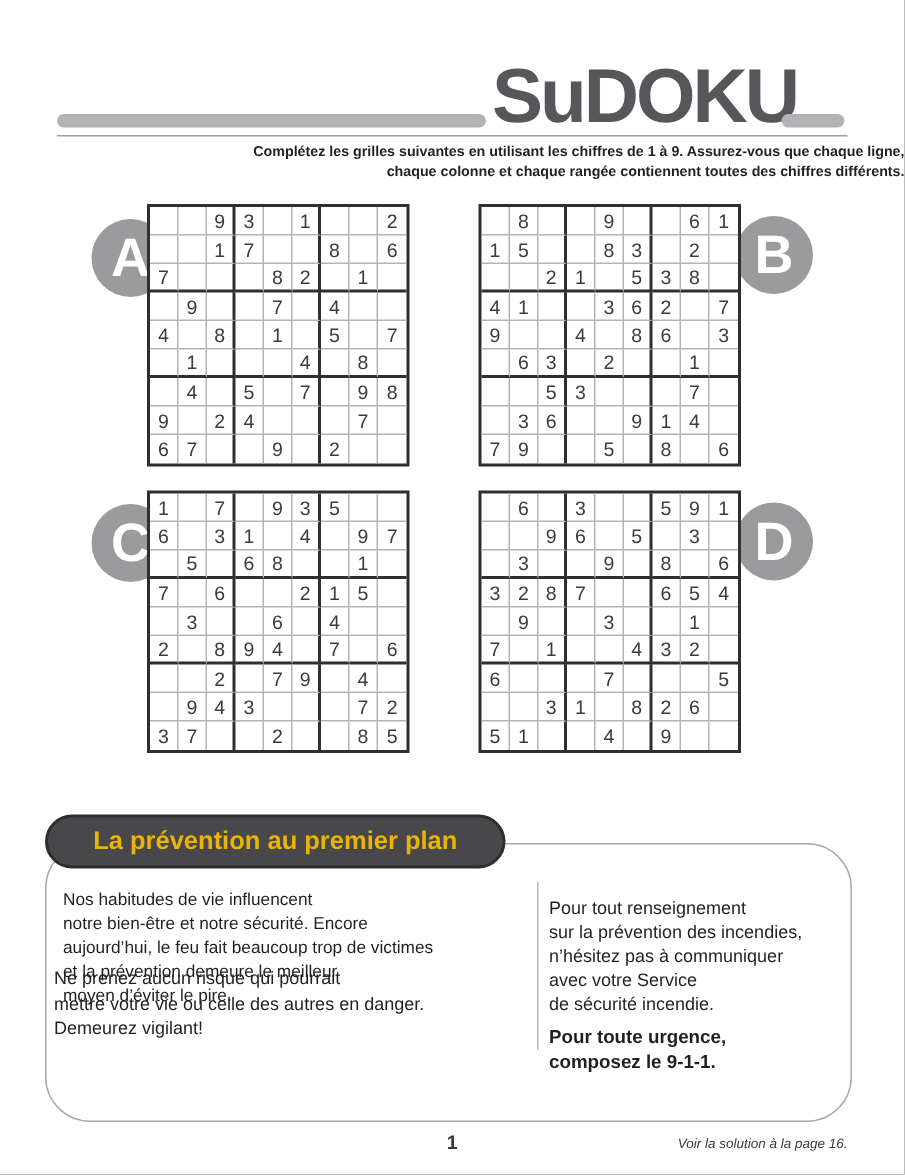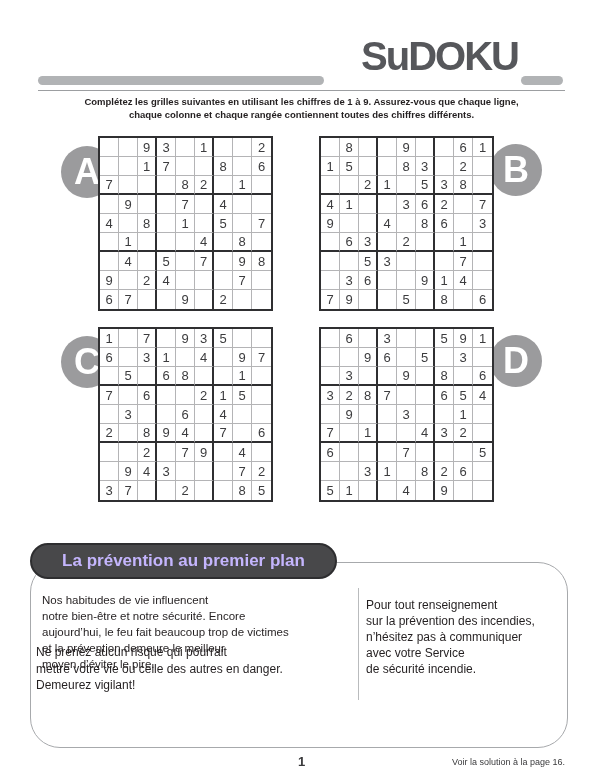--- a/index.html
+++ b/index.html
@@ -5,22 +5,22 @@
   html,body{margin:0;padding:0;background:#888;}
   .page{position:relative;width:603px;height:783px;background:#fff;overflow:hidden;
         font-family:"Liberation Sans",sans-serif;color:#231f20;margin:0 auto;}
 
   
   .bar{position:absolute;height:9px;border-radius:5px;background:var(--bar_color,#b1b3b5);}
   .bar-left{left:38px;top:76px;width:286px;}
   .bar-right{left:521px;top:76px;width:42px;}
   .rule{position:absolute;left:38px;top:90px;width:527px;height:1px;background:#9c9ea1;}
   .title{position:absolute;left:328px;top:34px;width:190px;text-align:right;
-         font-size:40px;font-weight:700;letter-spacing:-2px;color:var(--title_color,#56575b);}
-  .instructions{position:absolute;left:0;right:0;top:96px;text-align:center;
+         font-size:51px;font-weight:700;letter-spacing:-2px;color:var(--title_color,#56575b);}
+  .instructions{position:absolute;left:0;right:0;top:96px;text-align:right;
                 font-size:9.5px;font-weight:700;line-height:12.5px;white-space:pre-line;}
 
   
   .sudoku{position:absolute;display:grid;grid-template-columns:repeat(9,19px);
           grid-template-rows:repeat(9,19px);border:2px solid #2f2f31;background:#fff;z-index:2;}
   .cell{box-sizing:border-box;border-right:1px solid #b4b4b6;border-bottom:1px solid #b4b4b6;
         display:flex;align-items:center;justify-content:center;font-size:13px;color:#3c3c3e;}
   .cell.br3{border-right:2px solid #2f2f31;}
   .cell.bb3{border-bottom:2px solid #2f2f31;}
   .cell.ce{border-right:none;}
@@ -31,33 +31,33 @@
          background:var(--badge_bg,#9b9b9d);color:#fff;display:flex;align-items:center;
          justify-content:center;font-size:36px;font-weight:700;}
   .badge-a{left:61px;top:146px;}  .badge-b{left:490px;top:144px;}
   .badge-c{left:61px;top:336px;}  .badge-d{left:490px;top:335px;}
 
   
   .big-box{position:absolute;left:30px;top:562px;width:536px;height:184px;background:#fff;
            border:1.5px solid #a7a9ac;border-radius:30px;}
   .pill{position:absolute;left:30px;top:543px;width:307px;height:36px;border-radius:19px;
         background:var(--banner_bg,#48484a);border:2px solid #2e2e30;box-sizing:border-box;
-        color:#c4b5fd;font-weight:700;font-size:17px;display:flex;align-items:center;
+        color:#eab308;font-weight:700;font-size:17px;display:flex;align-items:center;
         justify-content:center;z-index:3;}
   .divider{position:absolute;left:358px;top:588px;width:1px;height:112px;background:#b9bbbd;z-index:4;}
   .txt{position:absolute;white-space:pre-line;z-index:4;}
   .left-par{left:42px;top:592px;width:306px;font-size:11.5px;line-height:16px;}
   .left-bold{left:36px;top:644px;width:318px;font-size:12px;line-height:16.5px;font-weight:400;}
   .right-par{left:366px;top:597px;width:192px;font-size:12px;line-height:16px;}
   .right-bold{left:366px;top:683px;width:192px;font-size:12.5px;line-height:17px;font-weight:700;}
 
   
   .page-num{position:absolute;left:0;right:0;top:754px;text-align:center;
             font-size:13px;font-weight:700;color:#3a3a3c;}
-  .solution-note{position:absolute;right:38px;top:757px;font-size:9px;color:#3a3a3c;}
+  .solution-note{position:absolute;right:38px;top:757px;font-size:9px;font-style:italic;color:#3a3a3c;}
 </style>
 </head>
 <body>
 
 <div class="page">
 
   <div class="bar bar-left"></div>
   <div class="title">SuDOKU</div>
   <div class="bar bar-right"></div>
   <div class="rule"></div>
@@ -411,17 +411,19 @@
 et la prévention demeure le meilleur
 moyen d’éviter le pire.</div>
   <div class="txt left-bold">Ne prenez aucun risque qui pourrait
 mettre votre vie ou celle des autres en danger.
 Demeurez vigilant!</div>
   <div class="txt right-par">Pour tout renseignement
 sur la prévention des incendies,
 n’hésitez pas à communiquer
 avec votre Service
 de sécurité incendie.</div>
+  <div class="txt right-bold">Pour toute urgence,
+composez le 9-1-1.</div>
 
   <div class="page-num">1</div>
   <div class="solution-note">Voir la solution à la page 16.</div>
 
 </div>
 
 </body></html>

